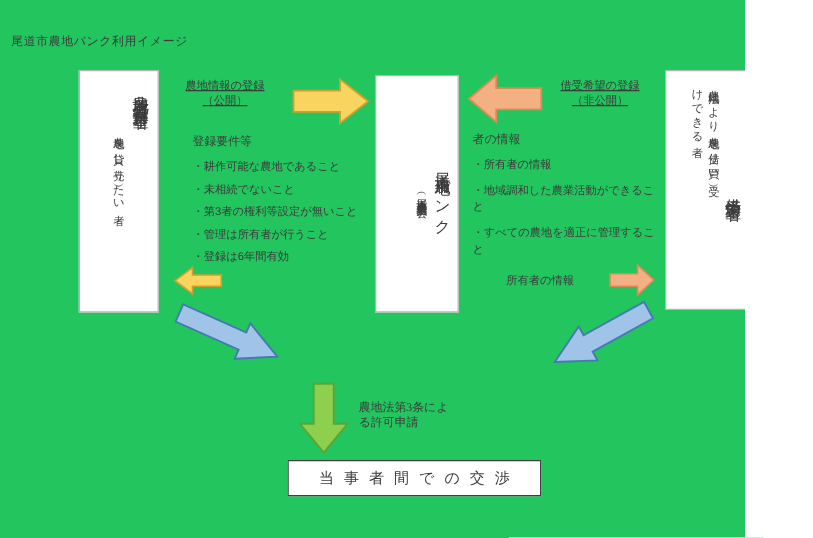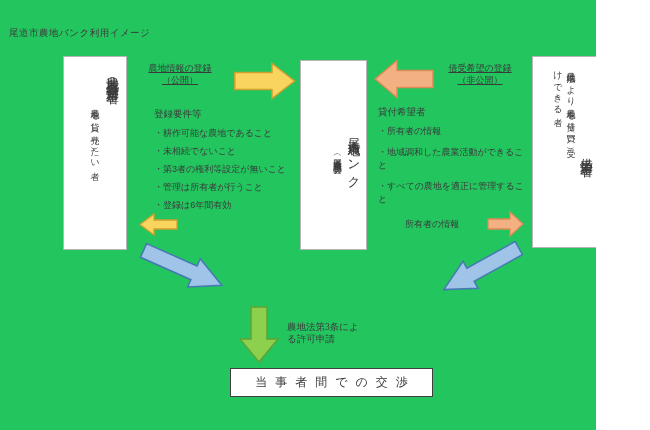--- a/index.html
+++ b/index.html
@@ -104,21 +104,21 @@
   <div class="abs req-list register-reqs">
     <div class="req-heading">登録要件等</div>
     <div class="req-item">・耕作可能な農地であること</div>
     <div class="req-item">・未相続でないこと</div>
     <div class="req-item">・第3者の権利等設定が無いこと</div>
     <div class="req-item">・管理は所有者が行うこと</div>
     <div class="req-item">・登録は6年間有効</div>
   </div>
 
   <div class="abs req-list borrow-reqs">
-    <div class="req-heading">貸付希望者</div>
+    <div class="req-heading">者の情報</div>
     <div class="req-item">・所有者の情報</div>
     <div class="req-item">・地域調和した農業活動ができること</div>
     <div class="req-item">・すべての農地を適正に管理すること</div>
   </div>
 
   <svg class="abs arrow arrow-applicant" width="39" height="23" viewBox="0 0 39 23" stroke-width="1.3" stroke="#d0a02f">
     <polygon points="38,7 15,7 15,1 1,11.5 15,22 15,16 38,16" fill="#f9d55f"></polygon>
   </svg>
 
   <div class="abs info-label owner-info">所有者の情報</div>

